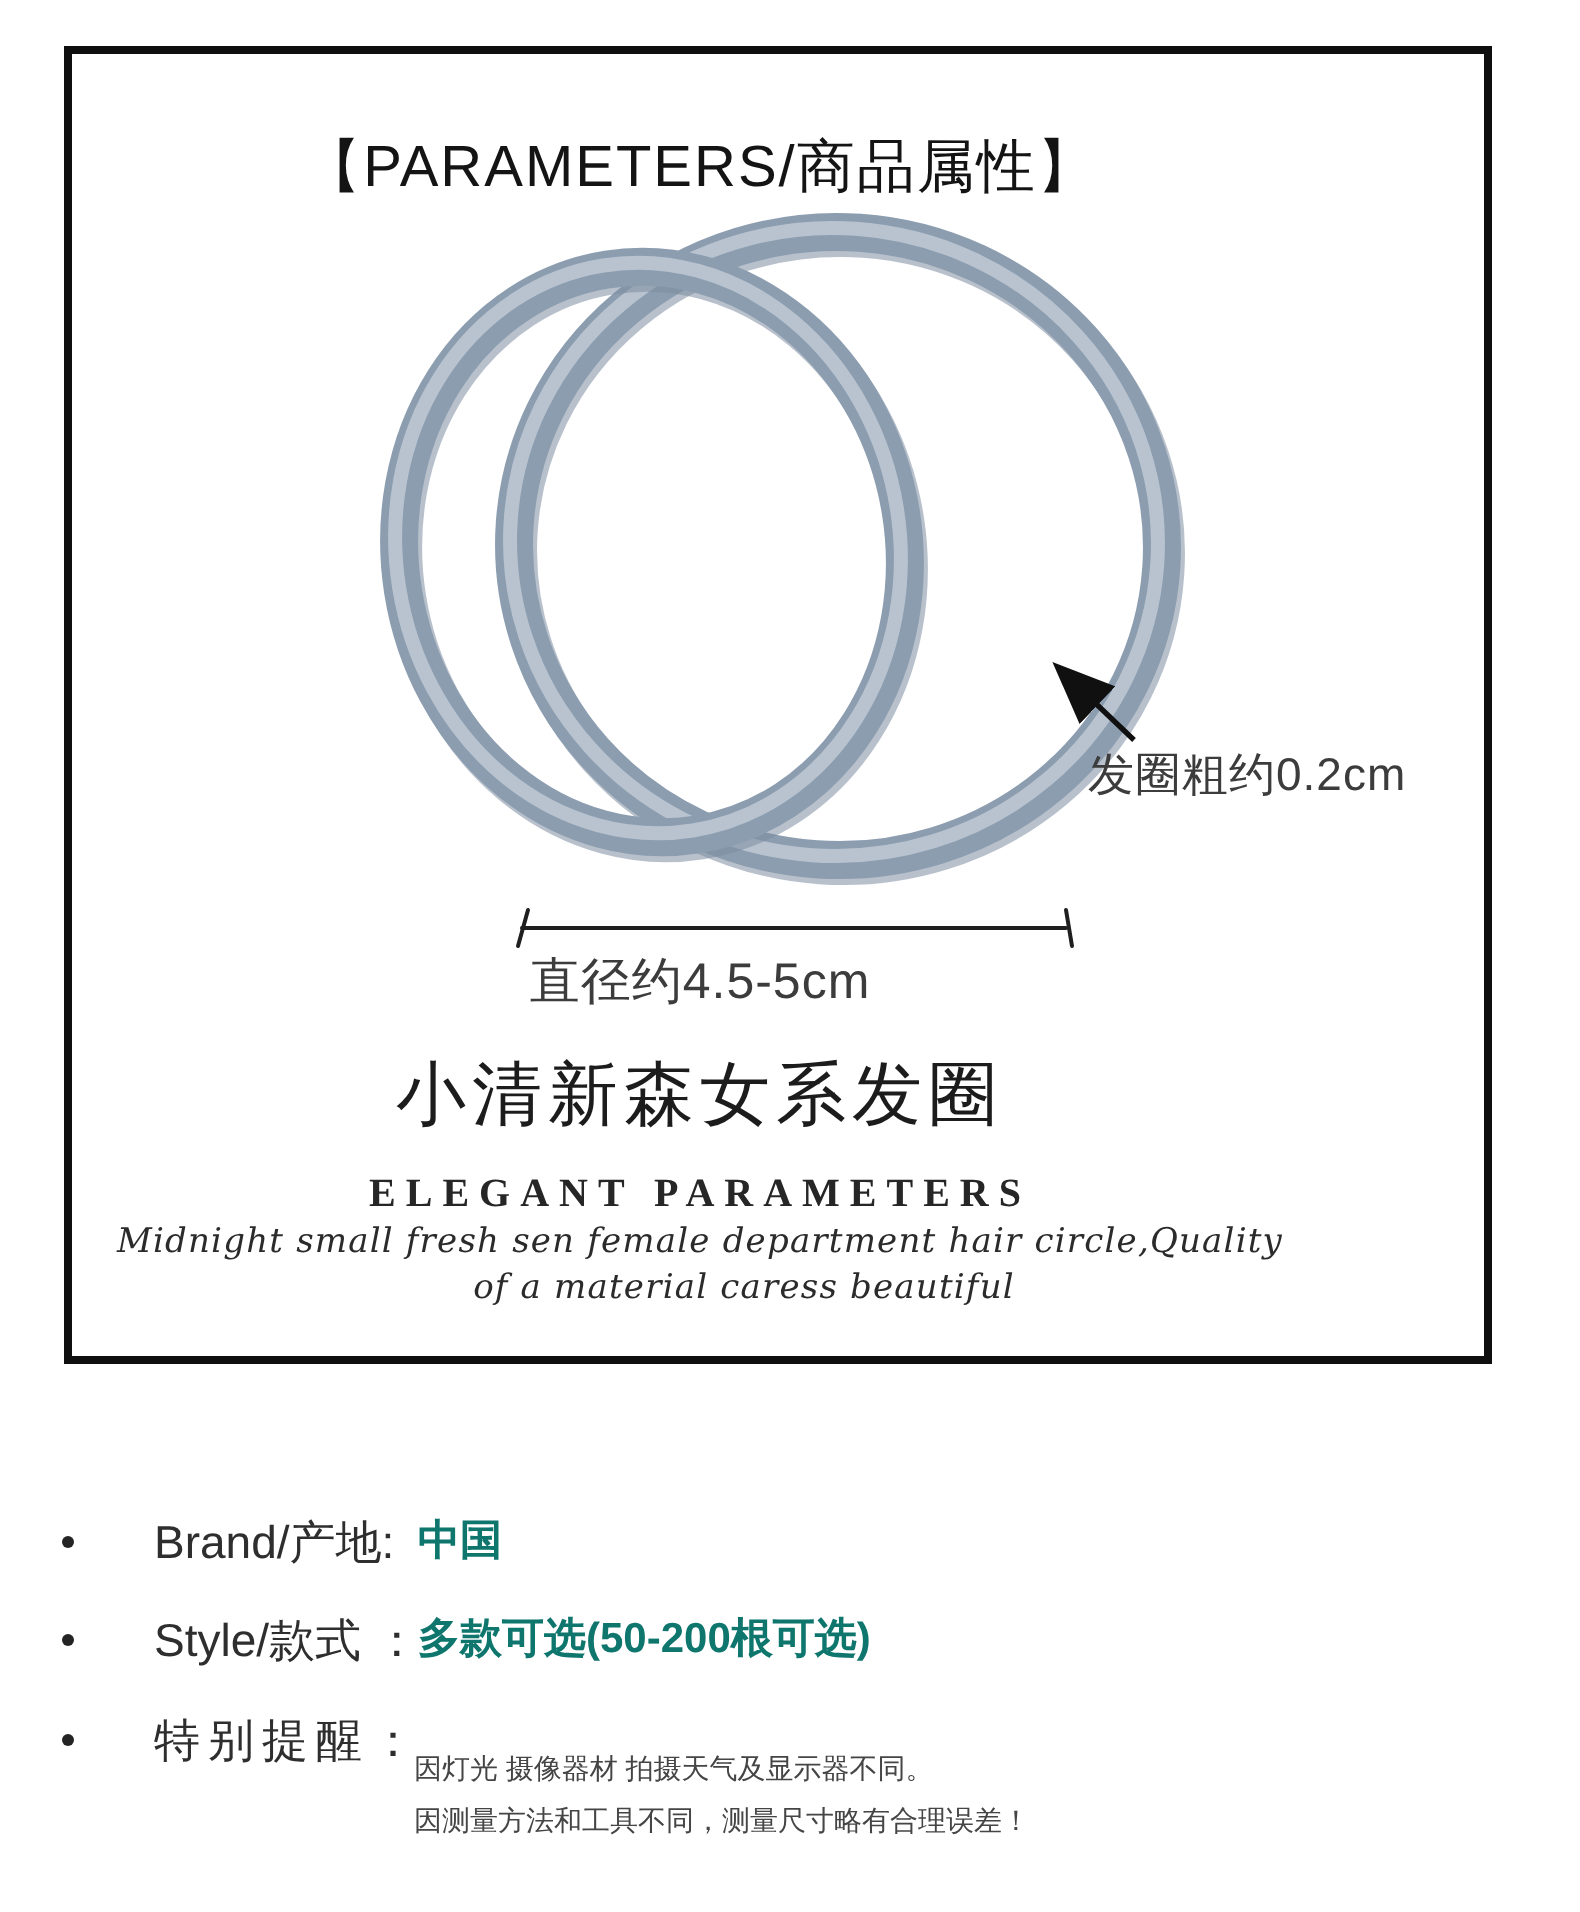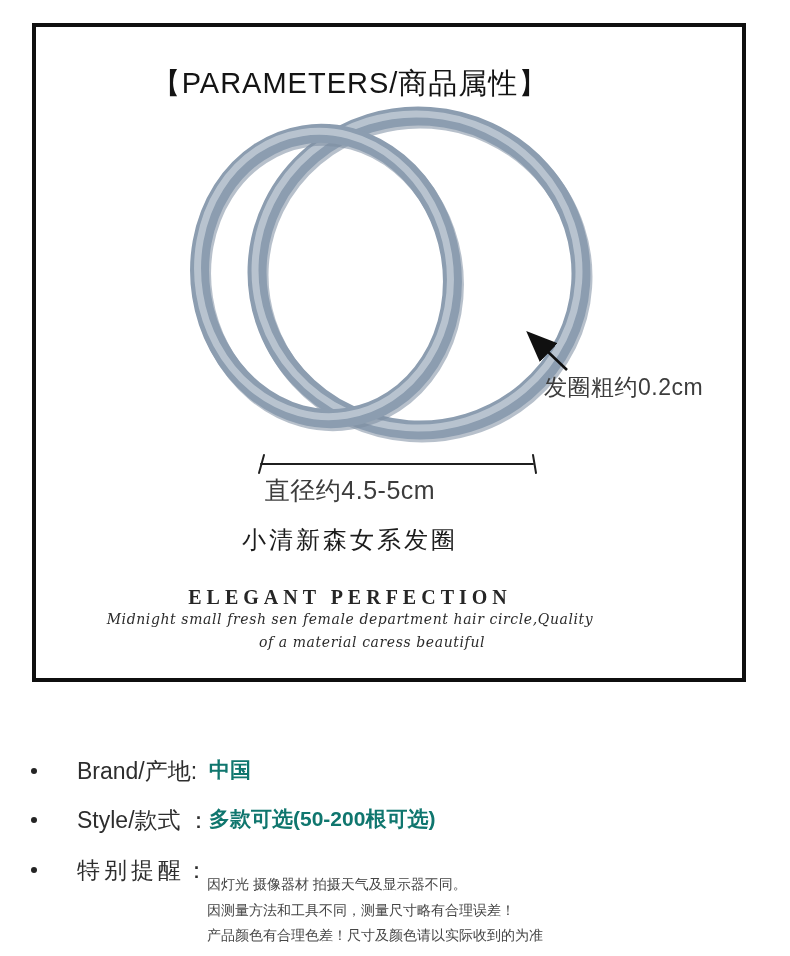--- a/index.html
+++ b/index.html
@@ -14,24 +14,24 @@
   .center{left:0;width:700px;text-align:center;}
 
   .frame{left:32px;top:23px;width:714px;height:659px;border:4px solid var(--frame_border);}
 
   .title{top:64px;font-size:29px;font-weight:500;letter-spacing:1px;color:#141414;}
 
   .photo-svg{left:0;top:0;pointer-events:none;}
 
   .thickness{left:544px;top:372px;font-size:23px;color:var(--text_gray);letter-spacing:.5px;}
   .diameter{top:474px;font-size:25px;color:var(--text_gray);letter-spacing:.5px;}
-  .prod-name{top:524px;font-size:24px;letter-spacing:3px;color:#1c1c1c;}
+  .prod-name{top:524px;font-size:35px;letter-spacing:3px;color:#1c1c1c;}
   .sub-en{top:586px;font-size:20px;font-weight:700;letter-spacing:5px;
     font-family:"Liberation Serif","DejaVu Serif",serif;color:#262626;}
-  .tag{font-size:14px;font-style:italic;letter-spacing:.6px;color:#2b2b2b;
+  .tag{font-size:17px;font-style:italic;letter-spacing:.6px;color:#2b2b2b;
     font-family:"DejaVu Serif","Liberation Serif",serif;}
   .tag1{top:611px;} .tag2{top:634px;padding-left:44px;}
 
   .row{left:0;width:670px;height:30px;}
   .row1{top:756px;} .row2{top:805px;padding-left:12px;} .row3{top:855px;text-decoration:underline;}
   .dot{position:absolute;left:31px;top:12px;width:6px;height:6px;border-radius:50%;background:#242424;}
   .lbl{position:absolute;left:77px;top:0;font-size:23px;color:#2e2e2e;white-space:nowrap;}
   .val{position:absolute;left:209px;top:0;font-size:21px;color:#0f766e;white-space:nowrap;font-weight:bold;}
   .spaced{letter-spacing:4px;font-weight:500;}
   .note{position:absolute;left:207px;top:1px;font-size:14px;line-height:25.5px;
@@ -71,21 +71,21 @@
     <line x1="261" y1="464" x2="533" y2="464"></line>
     <line x1="264" y1="455" x2="259" y2="473"></line>
     <line x1="533" y1="455" x2="536" y2="473"></line>
   </g>
 </svg>
 
 <div class="abs thickness">发圈粗约0.2cm</div>
 <div class="abs center diameter">直径约4.5-5cm</div>
 
 <div class="abs center prod-name">小清新森女系发圈</div>
-<div class="abs center sub-en">ELEGANT PERFECTION</div>
+<div class="abs center sub-en">ELEGANT PARAMETERS</div>
 <div class="abs center tag tag1">Midnight small fresh sen female department hair circle,Quality</div>
 <div class="abs center tag tag2">of a material caress beautiful</div>
 
 <div class="abs row row1">
   <span class="dot"></span>
   <span class="lbl">Brand/产地:</span>
   <span class="val">中国</span>
 </div>
 
 <div class="abs row row2">
@@ -93,15 +93,14 @@
   <span class="lbl">Style/款式 ：</span>
   <span class="val">多款可选(50-200根可选)</span>
 </div>
 
 <div class="abs row row3">
   <span class="dot"></span>
   <span class="lbl spaced">特别提醒：</span>
   <div class="note">
     <div>因灯光 摄像器材 拍摄天气及显示器不同。</div>
     <div>因测量方法和工具不同，测量尺寸略有合理误差！</div>
-    <div>产品颜色有合理色差！尺寸及颜色请以实际收到的为准</div>
   </div>
 </div>
 
 </body></html>

